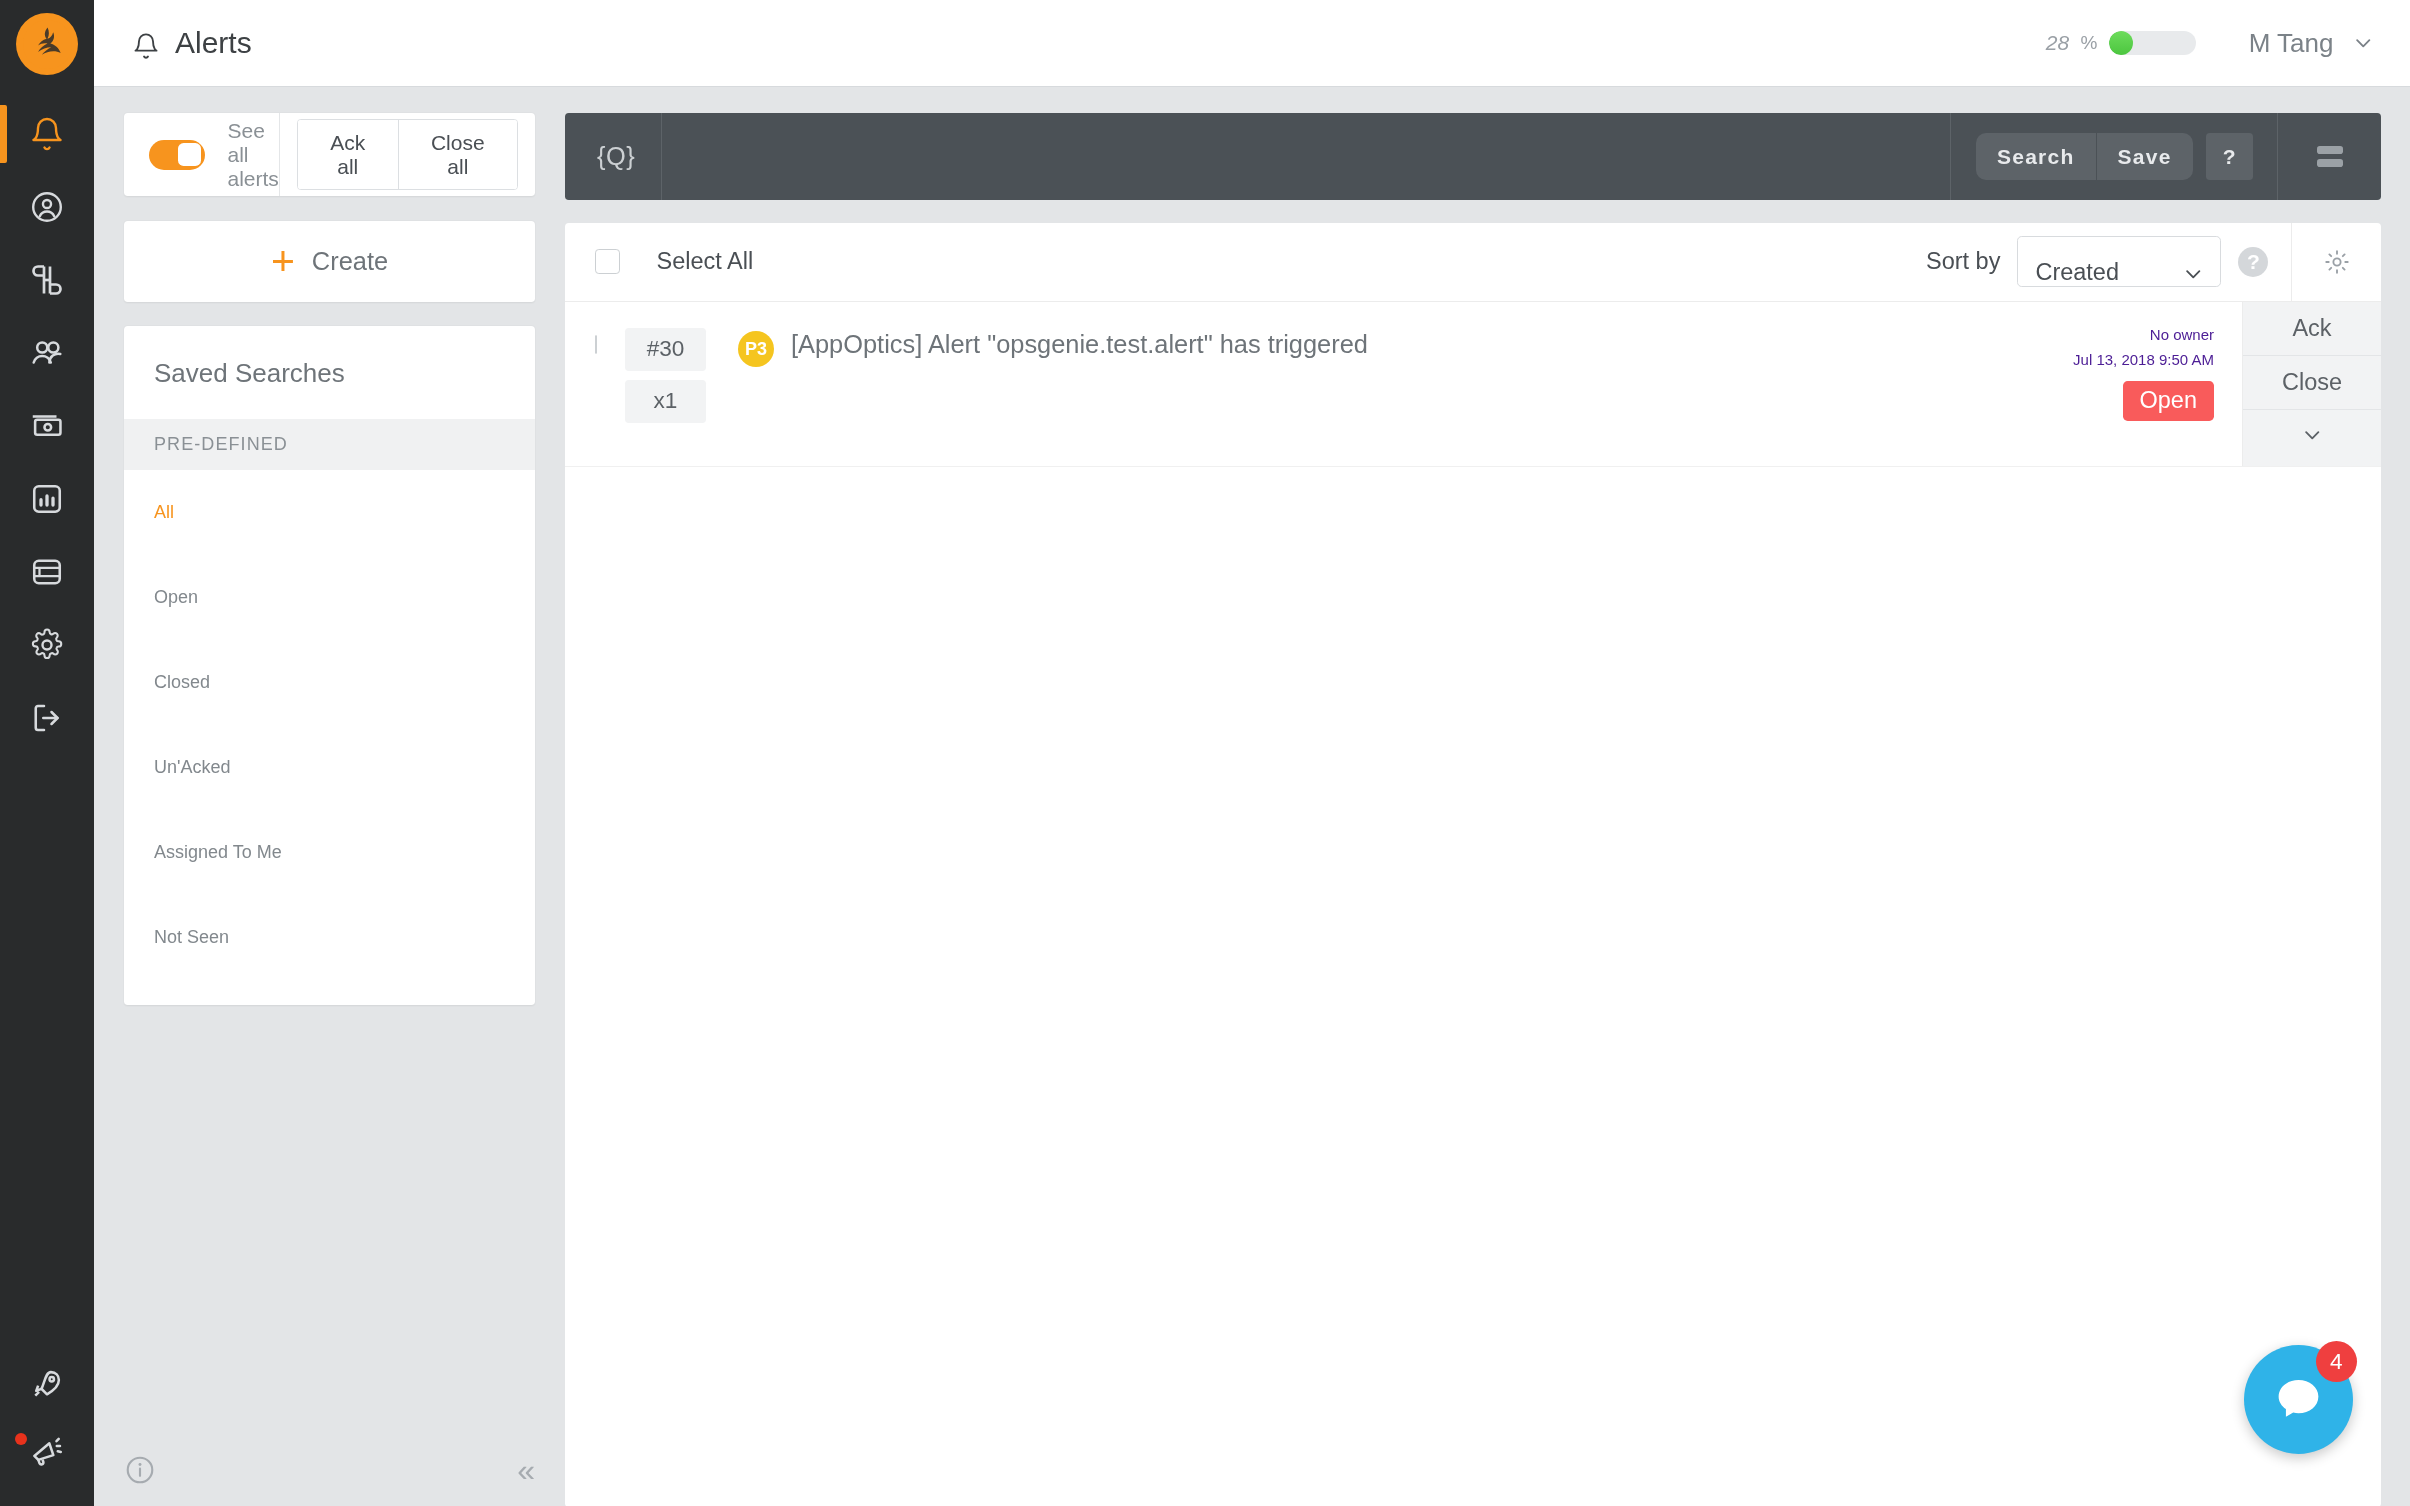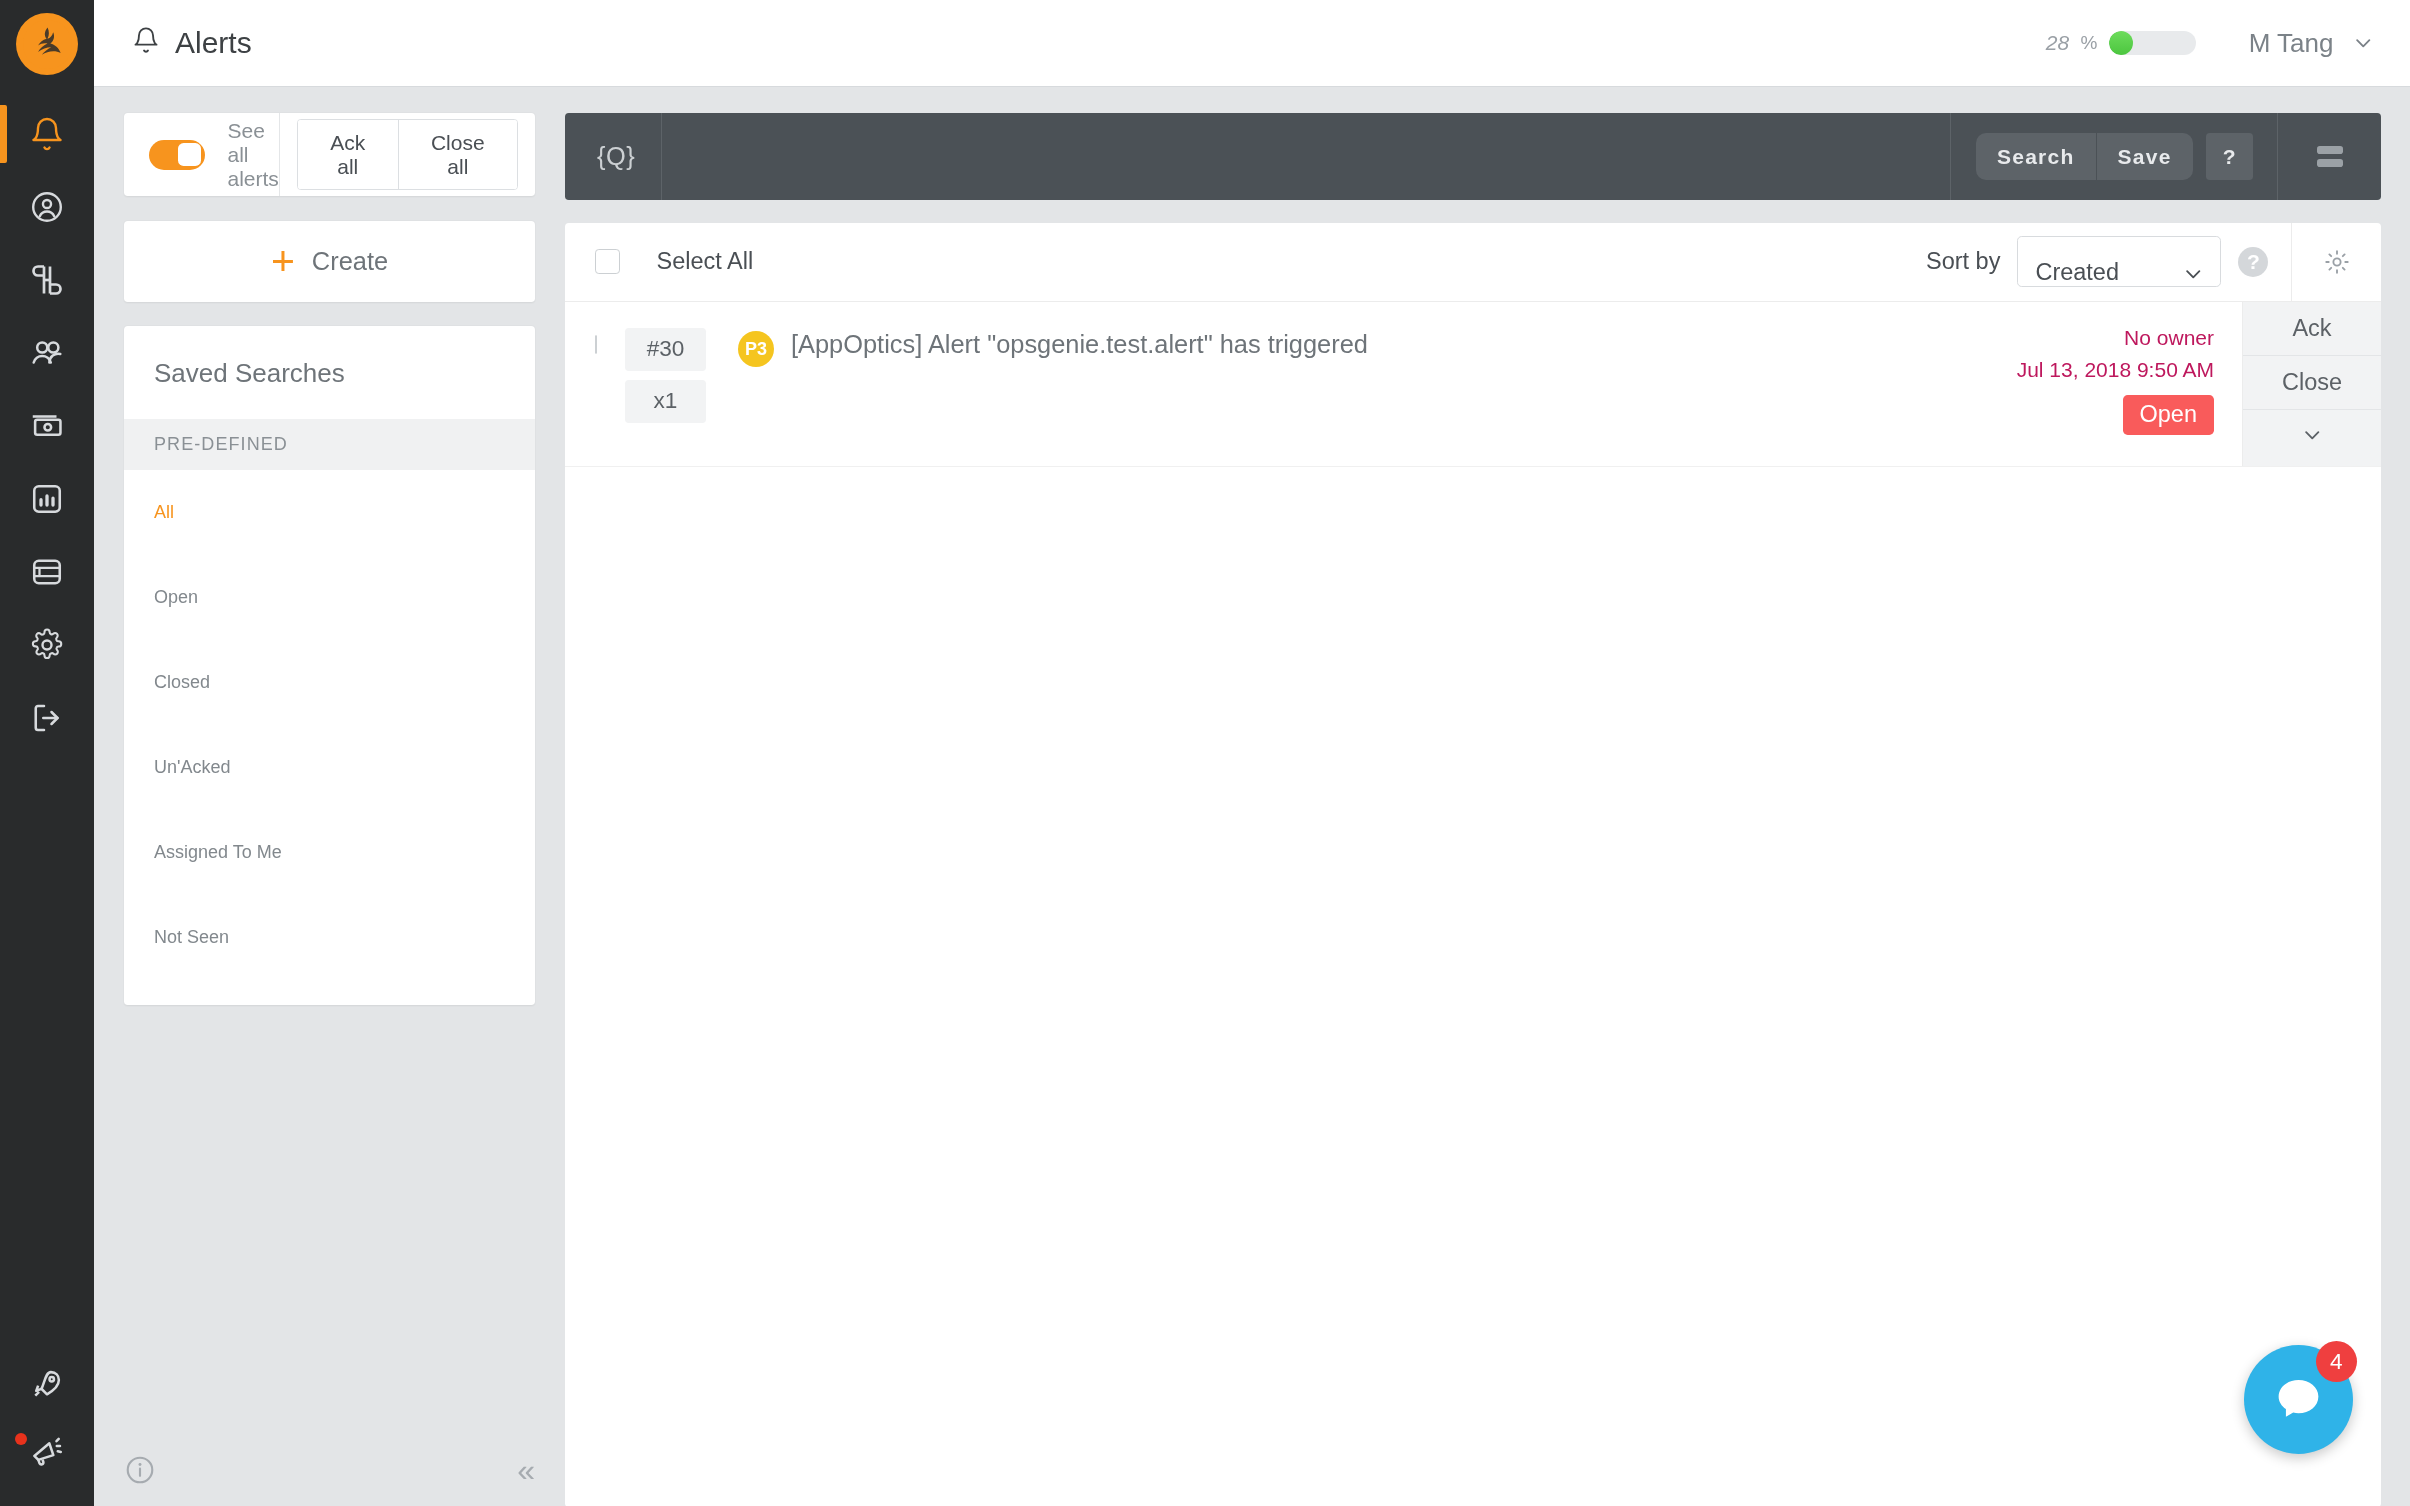--- a/index.html
+++ b/index.html
@@ -45,21 +45,21 @@
   }
 
   
   .right-col { flex: 1; display: flex; flex-direction: column; min-width: 0; }
   .topbar {
     height: 87px; background: #ffffff; flex: 0 0 87px;
     display: flex; align-items: center; padding: 0 36px 0 38px;
     border-bottom: 0.9px solid #d7dadd;
   }
   .topbar-title {
-    display: flex; align-items: flex-start; gap: 15px;
+    display: flex; align-items: flex-end; gap: 15px;
     font-size: 30px; color: #3d4144; font-weight: 400;
   }
   .topbar-right { margin-left: auto; display: flex; align-items: center; gap: 53px; }
   .quota { display: flex; align-items: center; gap: 11.3px; }
   .quota-num { font-size: 21px; color: #9aa0a6; font-style: italic; }
   .quota-pct { font-size: 19px; color: #9aa0a6; }
   .quota-bar {
     width: 87px; height: 23.5px; border-radius: 12.2px; background: #e8eaec;
     position: relative; overflow: hidden;
   }
@@ -212,21 +212,21 @@
   .prio {
     width: 36px; height: 36px; border-radius: 50%; background: #f5c51f; color: #fff;
     font-size: 18px; font-weight: bold; display: flex; align-items: center;
     justify-content: center; flex: 0 0 36px; margin-top: 1.9px;
   }
   .alert-msg { font-size: 25.4px; color: #6e7479; cursor: pointer; }
   .alert-meta {
     padding: 24.5px 28px 0 0; text-align: right;
     display: flex; flex-direction: column; align-items: flex-end; gap: 7.5px;
   }
-  .meta-line { font-size: 21px; color: #be185d; }
+  .meta-line { font-size: 15px; color: #4c1d95; }
   .status-badge {
     background: #f95b5b; color: #fff; font-size: 23.5px; border-radius: 4.7px;
     padding: 6.6px 17px; margin-top: 5.6px;
   }
   .alert-actions {
     flex: 0 0 139px; display: flex; flex-direction: column;
     border-left: 0.9px solid #ececec;
   }
   .alert-actions button {
     flex: 1; background: #f2f3f4; border: none; font-family: inherit;

